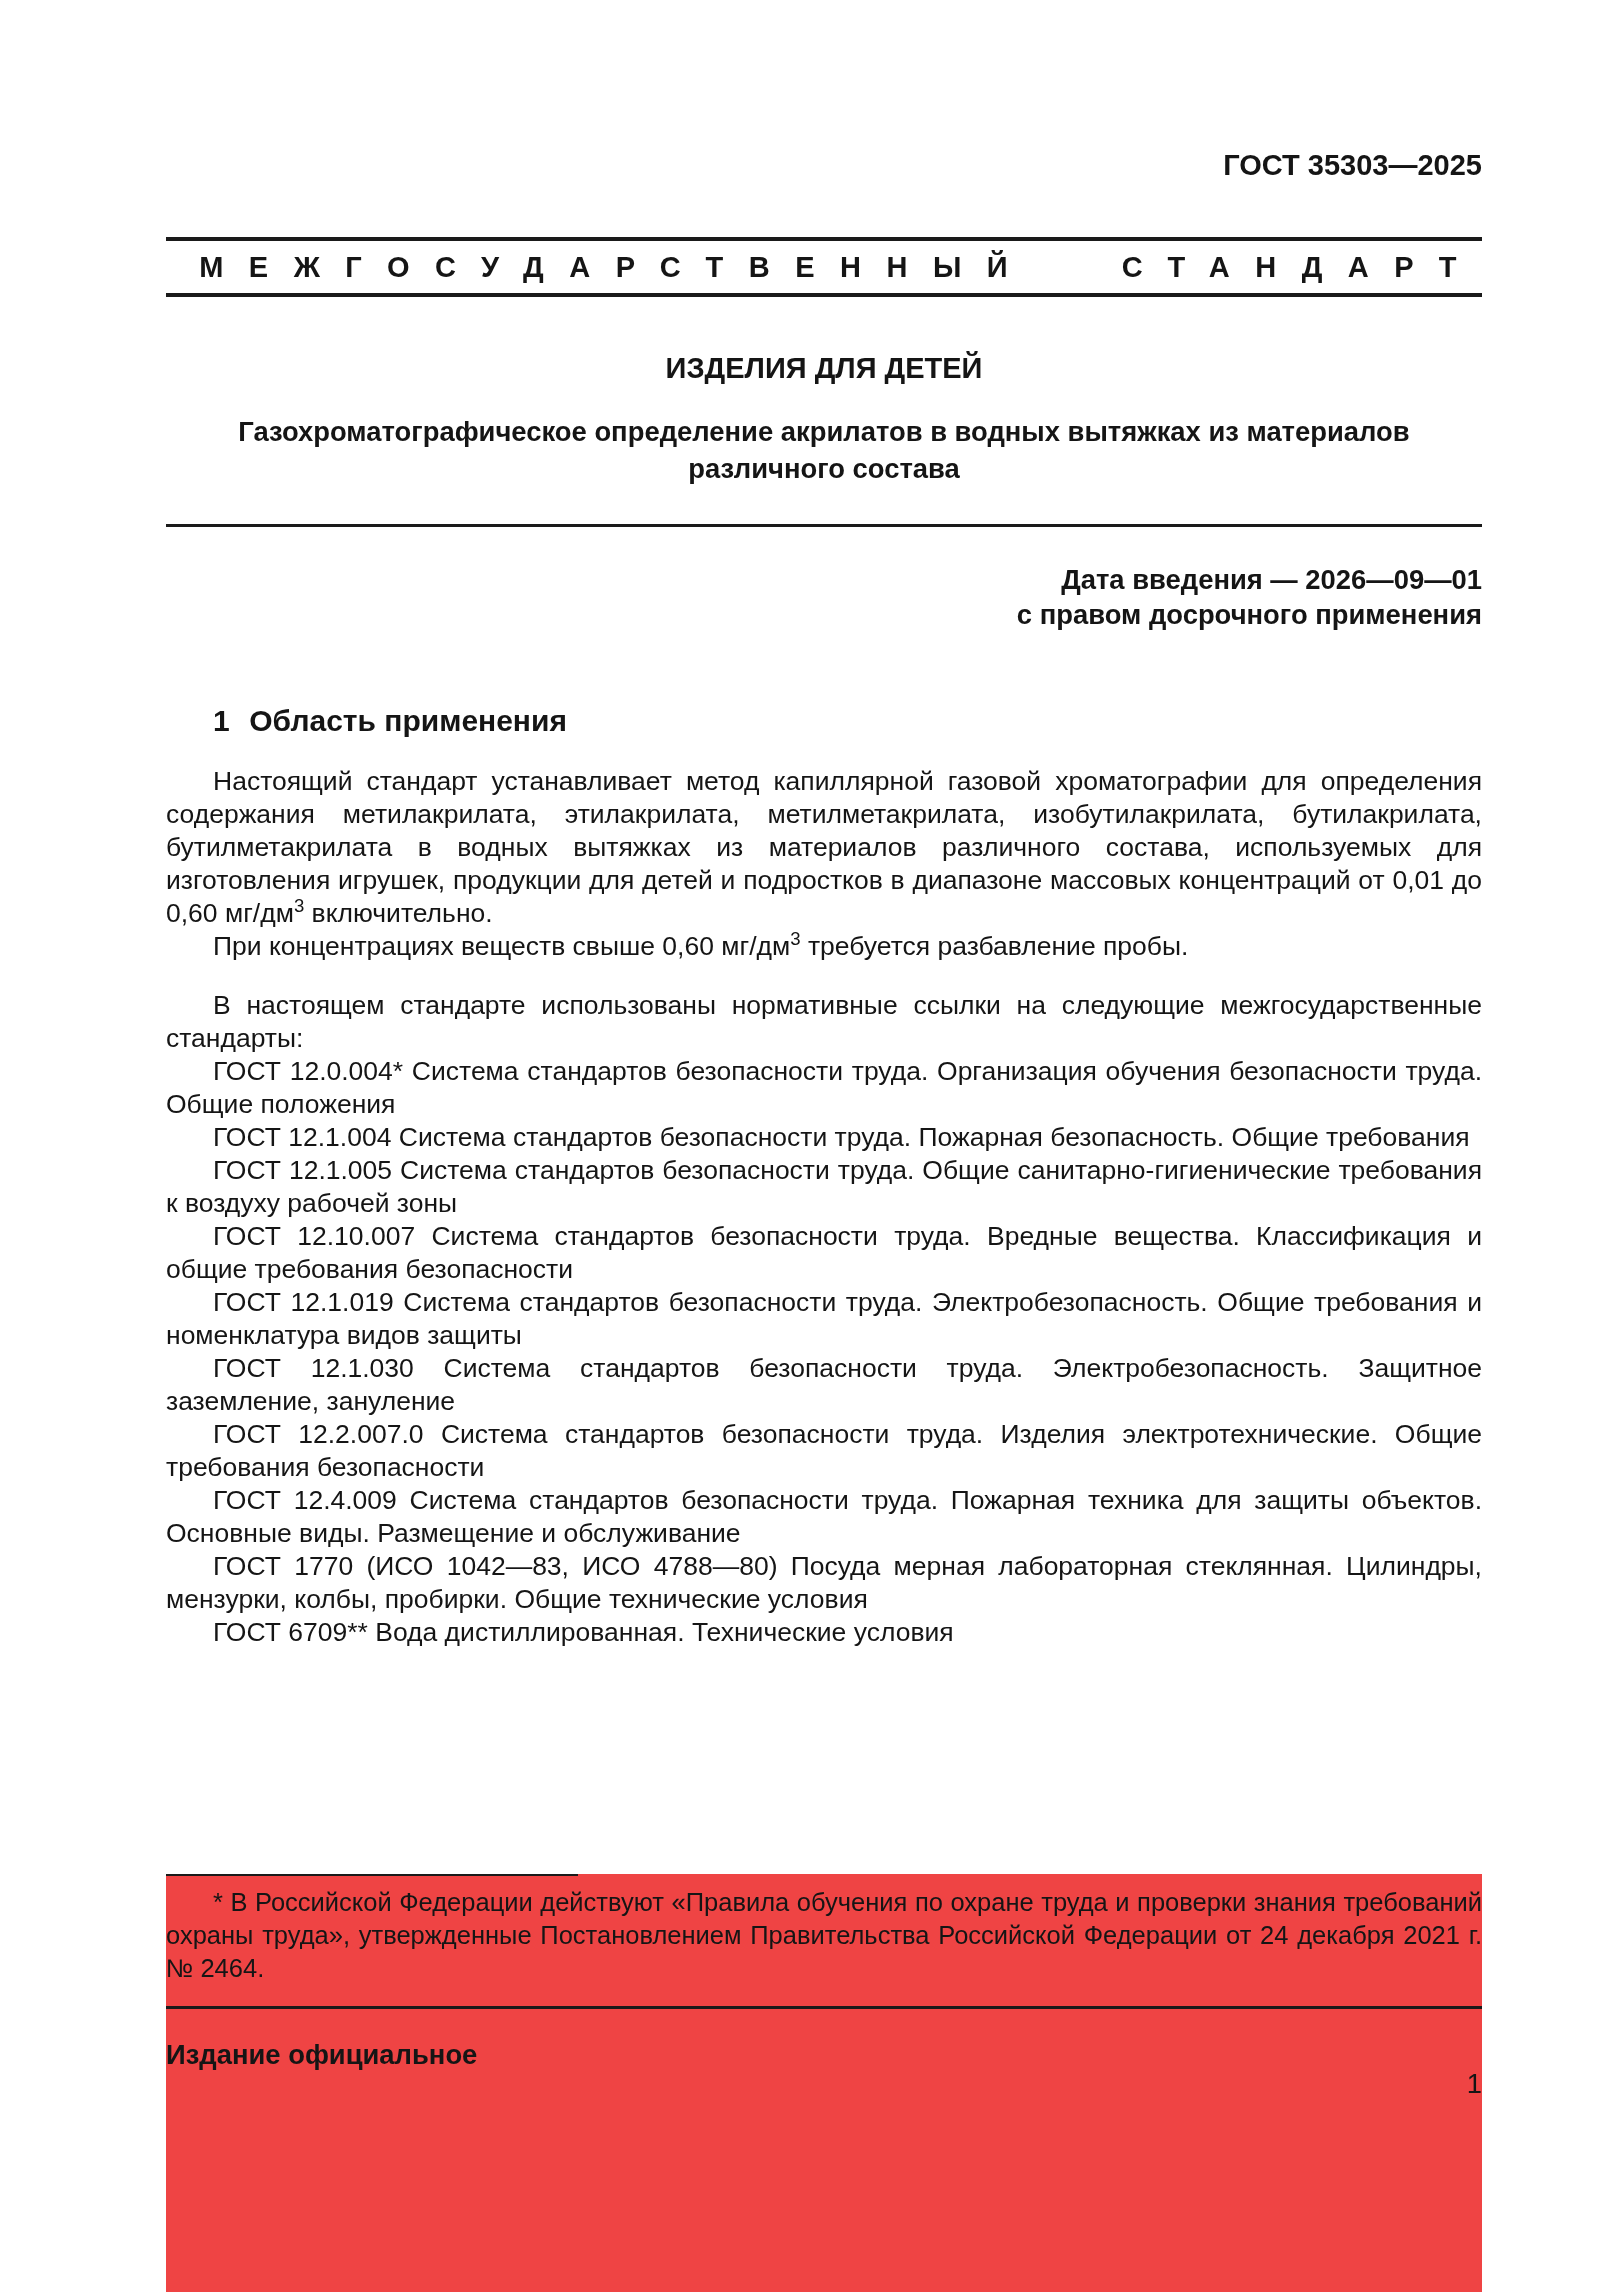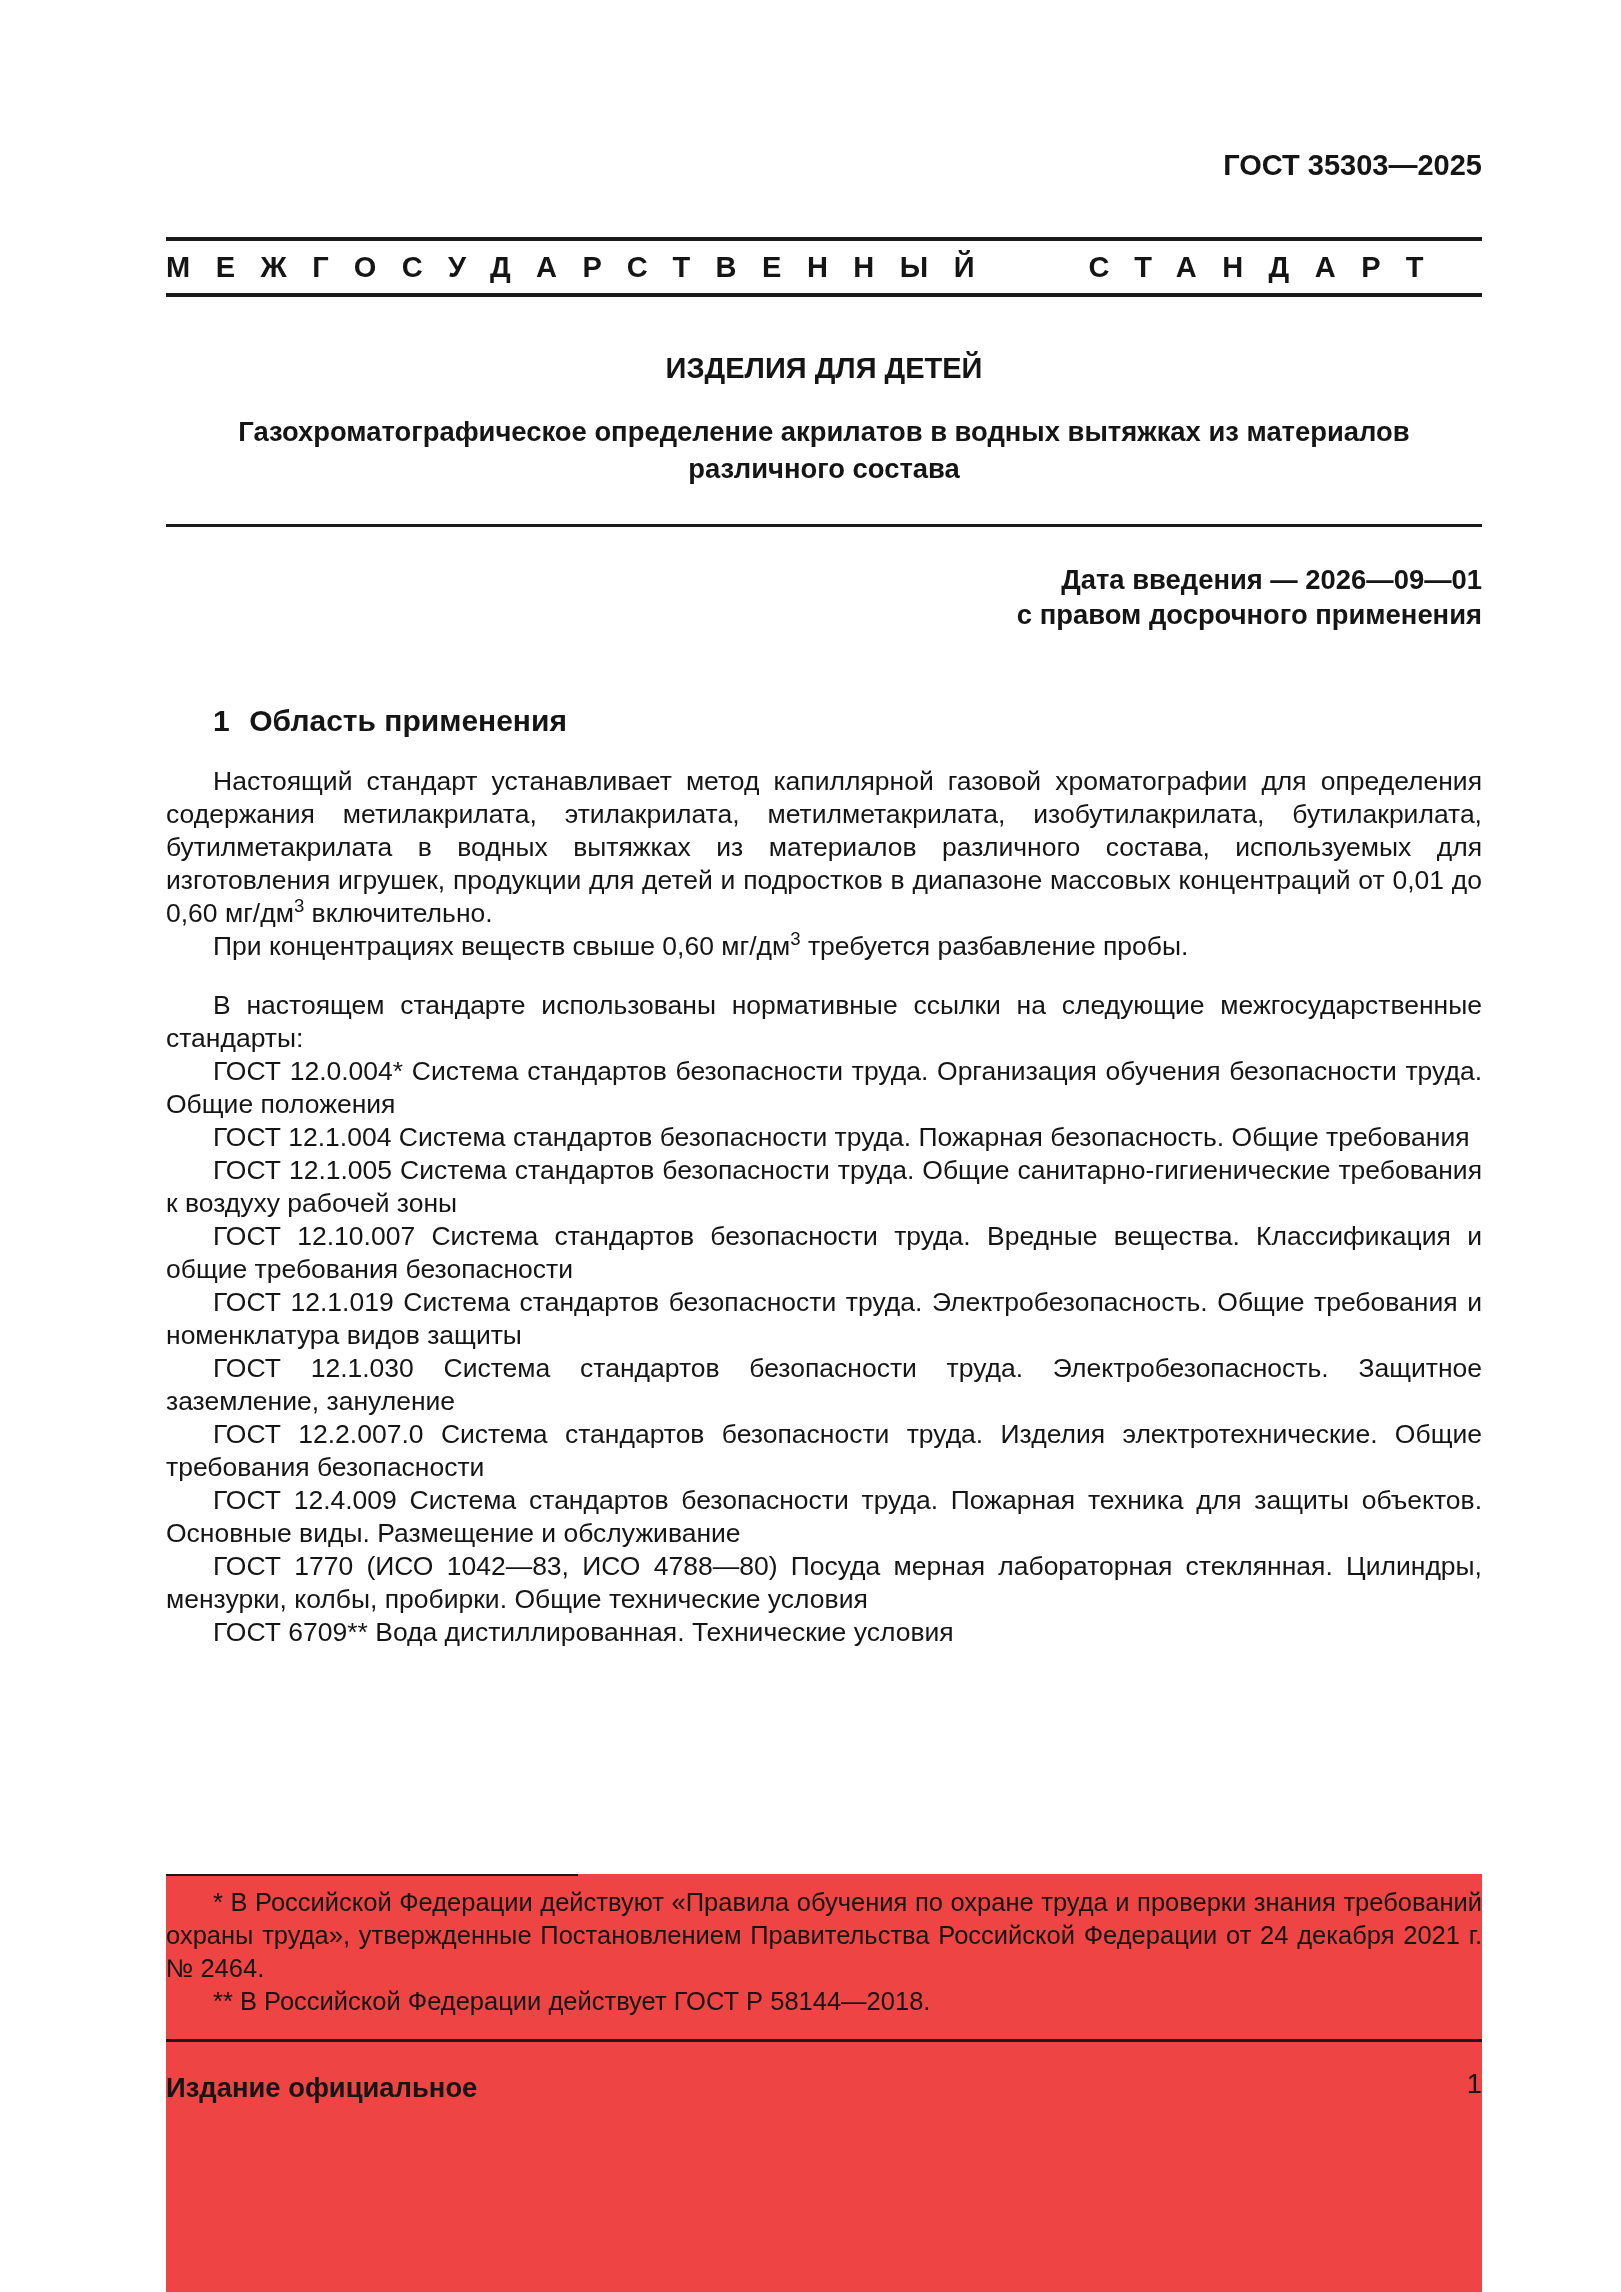--- a/index.html
+++ b/index.html
@@ -32,21 +32,21 @@
   }
 
   .rule { background: #1a1a1a; width: 100%; }
   .rule.thick { height: 3.9px; }
   .rule.mid { height: 2.9px; }
 
   .standard-type {
     font-size: 29px;
     line-height: 37px;
     font-weight: bold;
-    text-align: left;
+    text-align: right;
     letter-spacing: 25.5px;
     word-spacing: 55px;
     padding: 7.8px 0;
     margin: 0;
     white-space: nowrap;
   }
 
   .doc-title {
     font-size: 29px;
     line-height: 37px;
@@ -190,19 +190,18 @@
     <p class="body-para">ГОСТ 12.2.007.0 Система стандартов безопасности труда. Изделия электротехнические. Общие требования безопасности</p>
     <p class="body-para">ГОСТ 12.4.009 Система стандартов безопасности труда. Пожарная техника для защиты объектов. Основные виды. Размещение и обслуживание</p>
     <p class="body-para">ГОСТ 1770 (ИСО 1042—83, ИСО 4788—80) Посуда мерная лабораторная стеклянная. Цилиндры, мензурки, колбы, пробирки. Общие технические условия</p>
     <p class="body-para">ГОСТ 6709** Вода дистиллированная. Технические условия</p>
 
   </div>
 
   <div class="footer">
     <div class="footnote-rule"></div>
     <p class="footnote">* В Российской Федерации действуют «Правила обучения по охране труда и проверки знания требований охраны труда», утвержденные Постановлением Правительства Российской Федерации от 24 декабря 2021 г. № 2464.</p>
-    <p class="footnote">** В Российской Федерации действует ГОСТ Р 58144—2018.</p>
     <div class="bottom-rule"></div>
     <p class="edition-note">Издание официальное</p>
     <p class="page-number">1</p>
   </div>
 </div>
 
 
 </body></html>

